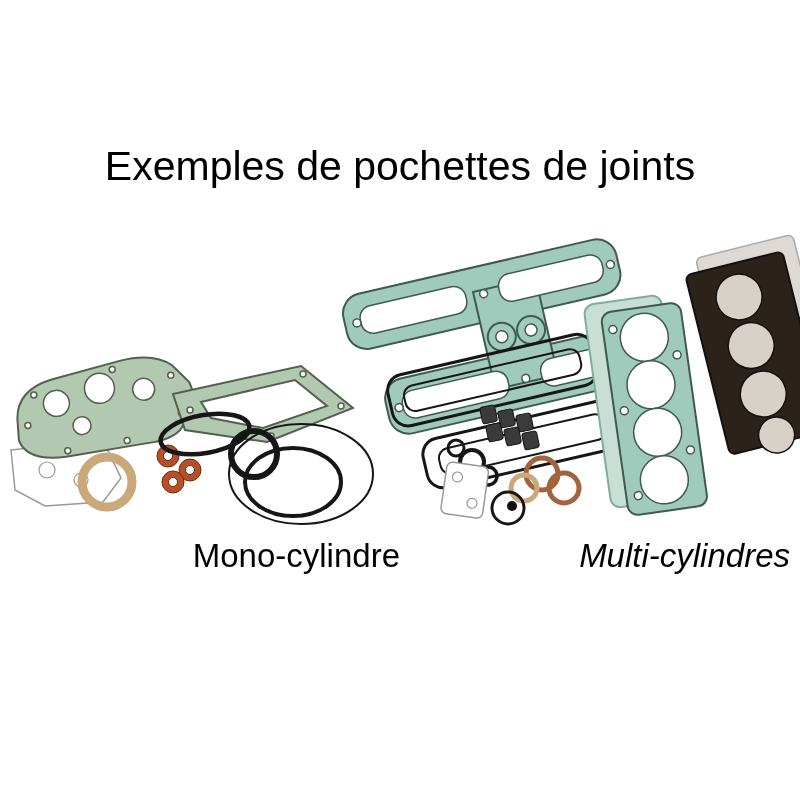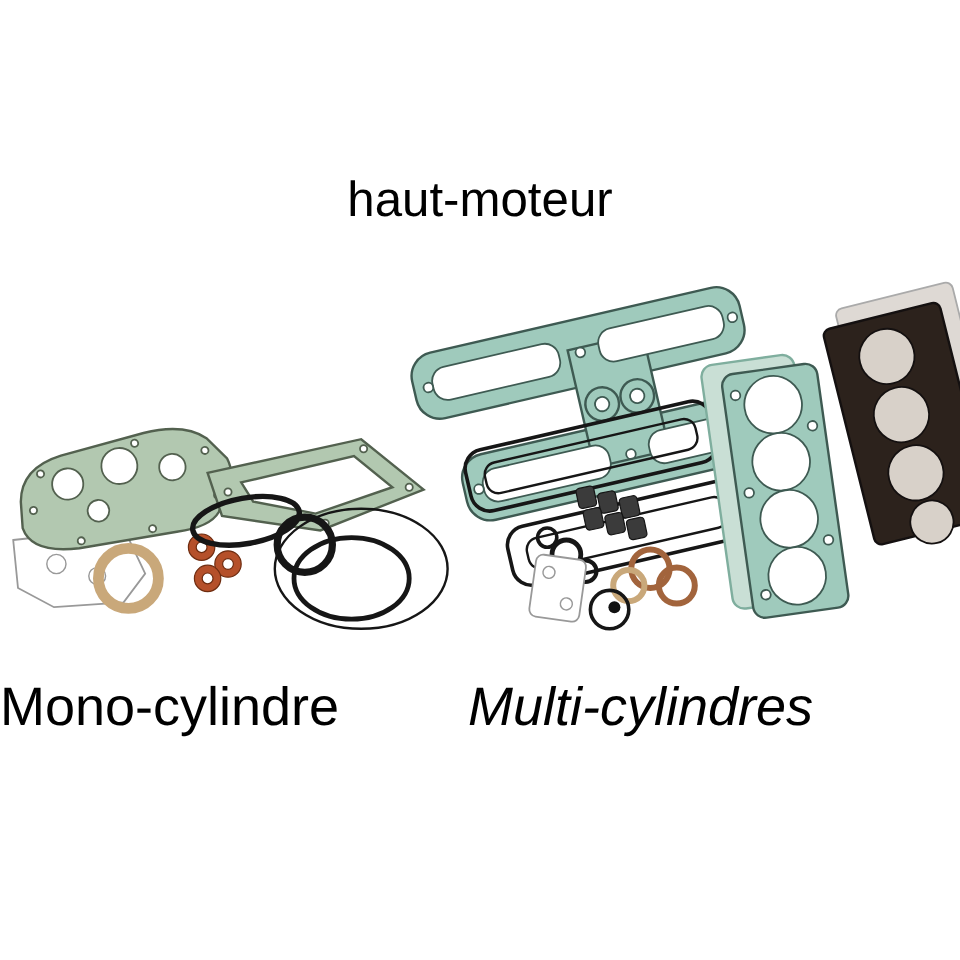--- a/index.html
+++ b/index.html
@@ -14,21 +14,21 @@
   body{
     width:800px;height:800px;position:relative;overflow:hidden;
     background:var(--background);color:var(--text);
     font-family:"Liberation Sans", sans-serif;
   }
   .title{
     position:absolute;top:140px;left:0;width:800px;text-align:center;
     font-size:41px;line-height:53px;font-weight:400;
   }
   .caption{
-    position:absolute;top:563px;font-size:45px;font-weight:400;text-align:left;
+    position:absolute;top:537px;font-size:33px;font-weight:400;text-align:right;
   }
   .caption-mono{left:0;width:400px;}
   .caption-multi{left:390px;width:400px;font-style:italic;}
   figure.kit{position:absolute;margin:0;padding:0;}
   .kit-mono{left:5px;top:350px;}
   .kit-multi{left:336px;top:236px;}
   svg{display:block;overflow:visible;}
 
   .g-green{fill:var(--gasket-green);stroke:var(--gasket-green-outline);stroke-width:2;}
   .hole-g{fill:#fff;stroke:var(--gasket-green-outline);stroke-width:1.5;}
@@ -46,21 +46,21 @@
   .paper-hole{fill:#fff;stroke:var(--paper-outline);stroke-width:1.2;}
   .seal{fill:#3b3b3b;stroke:#151515;stroke-width:1;}
   .gray-back{fill:#ded9d4;stroke:#aaaaaa;stroke-width:1.5;}
 </style>
 </head>
 <body>
 
 <div class="page">
 
   <header class="title">
-    <div>haut-moteur</div>
+    <div>Exemples de pochettes de joints</div>
   </header>
 
   <figure class="kit kit-mono">
     <svg width="380" height="220" viewBox="0 0 380 220">
 
       <g>
         <path class="paper" d="M6,100 L98,90 L116,128 L98,152 L40,156 L10,140 Z"></path>
         <circle class="paper-hole" cx="42" cy="120" r="8"></circle>
         <circle class="paper-hole" cx="76" cy="130" r="7"></circle>
       </g>

